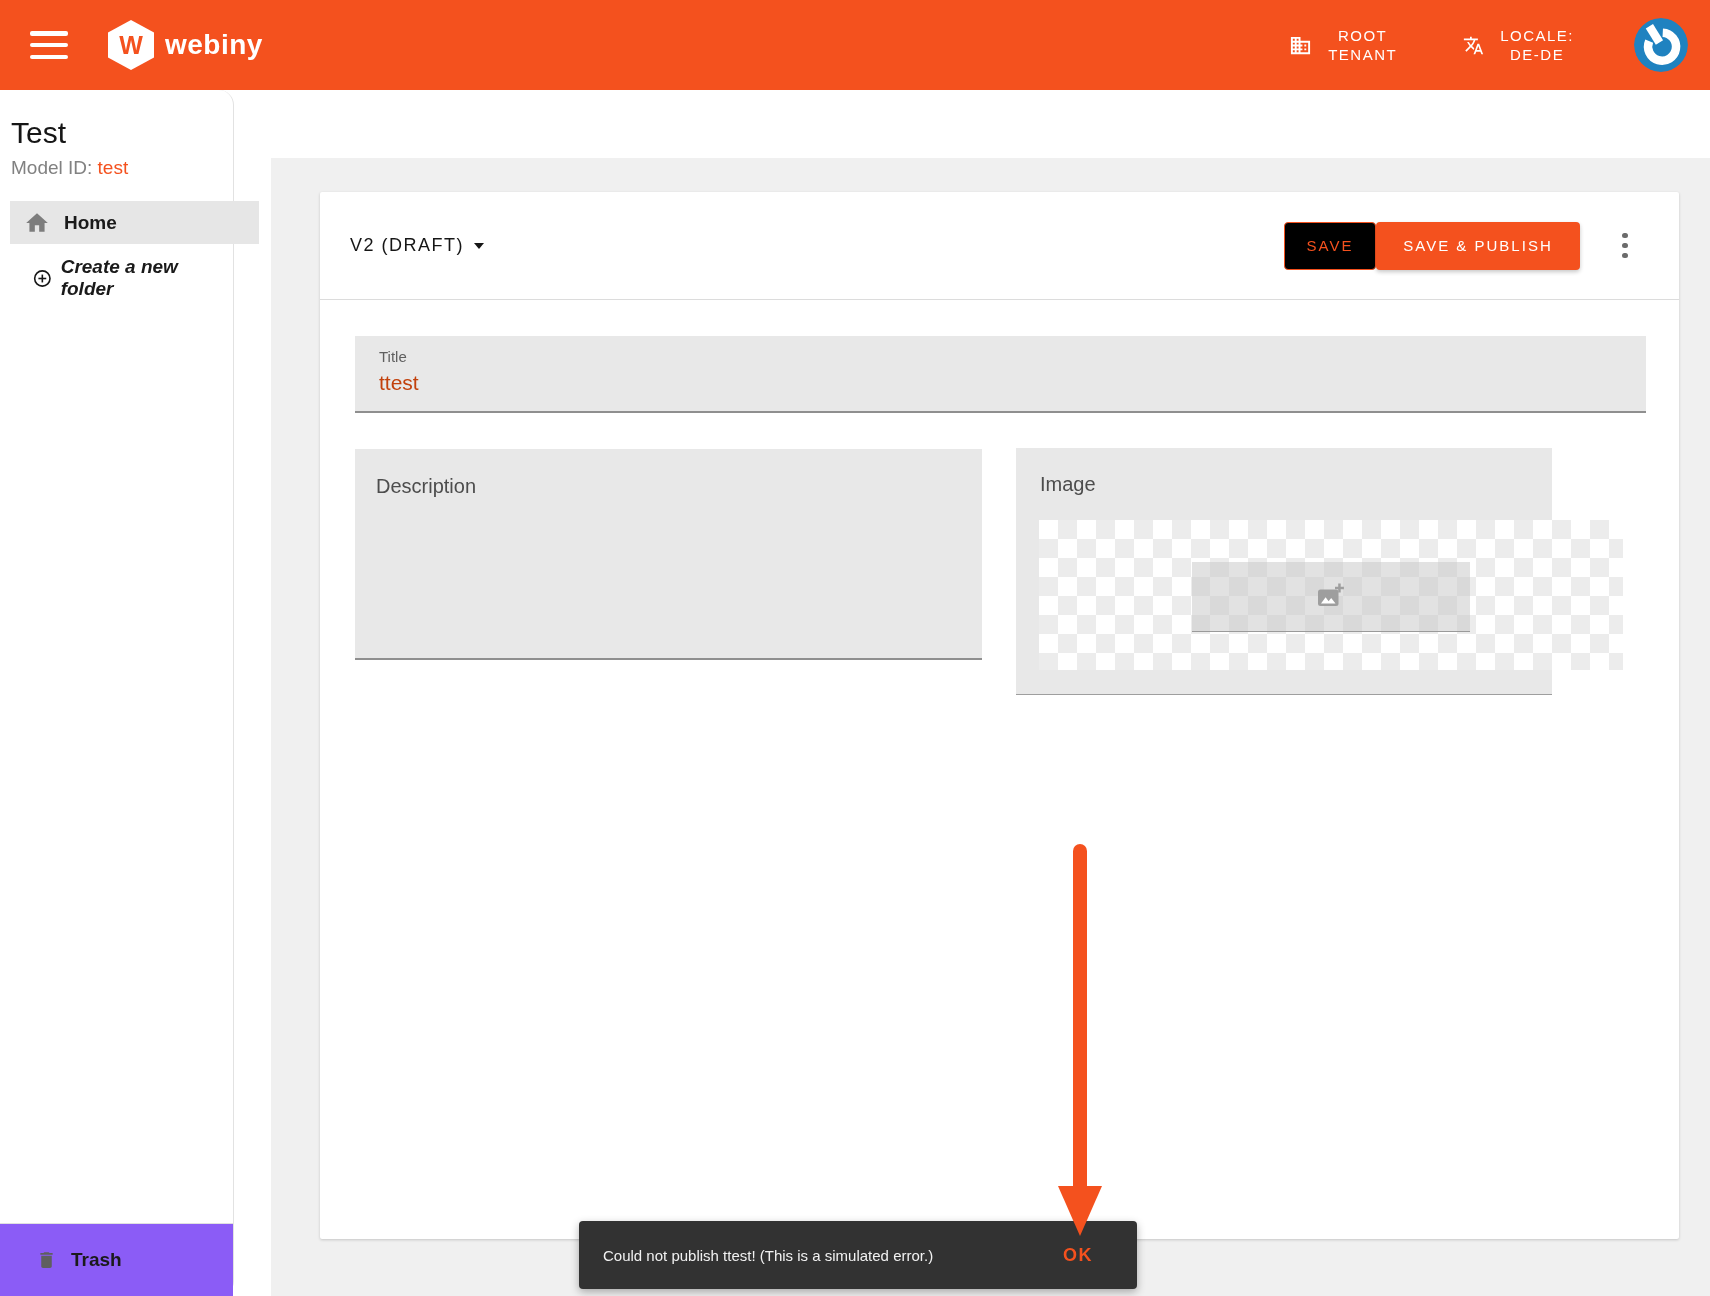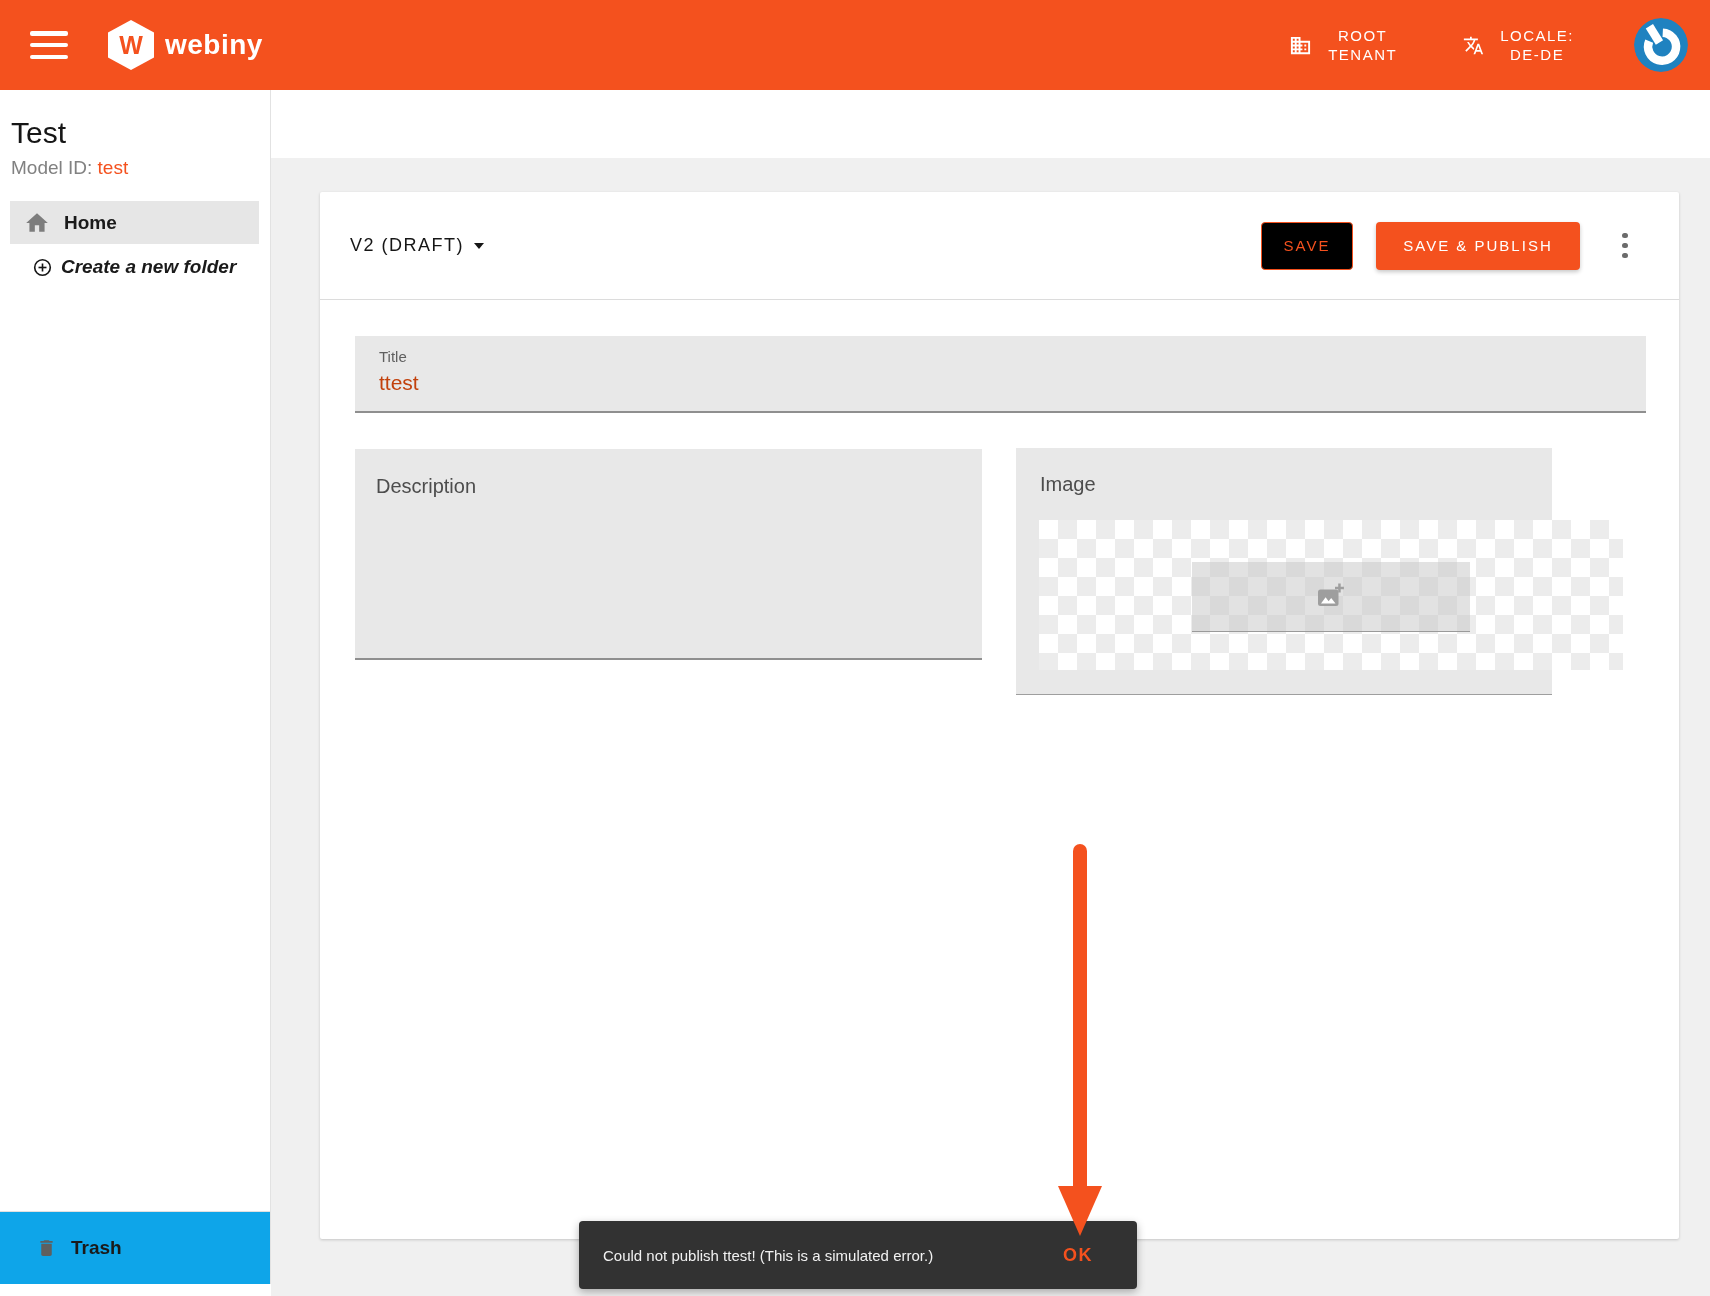--- a/index.html
+++ b/index.html
@@ -21,32 +21,32 @@
   .brand-text{color:#fff;font-size:28px;font-weight:bold;letter-spacing:.5px;}
   .appbar-right{margin-left:auto;display:flex;align-items:center;}
   .appbar-item{display:flex;align-items:center;gap:16px;color:#fff;cursor:pointer;}
   .appbar-item .lbl{font-size:15px;letter-spacing:1.5px;line-height:19px;text-align:center;
     text-transform:uppercase;}
   .item-tenant{margin-right:66px;}
   .item-locale{margin-right:60px;}
   .avatar{width:54px;height:54px;border-radius:50%;margin-right:22px;cursor:pointer;flex:none;}
 
   
-  .sidebar{position:absolute;left:0;top:90px;width:271px;bottom:12px;background:#fff;
-    border-right:1px solid #e2e2e2;z-index:5;}
+  .sidebar{position:absolute;left:0;top:90px;width:234px;bottom:0;background:#fff;
+    border-right:1px solid #e2e2e2;z-index:5;border-radius:15px;}
   .sb-title{margin:26px 0 0 11px;font-size:30px;color:#161616;}
   .sb-model{margin:7px 0 0 11px;font-size:19px;color:#818181;}
   .sb-model .mid-val{color:var(--primary);}
   .nav-home{position:absolute;left:10px;top:111px;width:249px;height:43px;background:#e6e6e6;
     display:flex;align-items:center;padding-left:14px;gap:14px;cursor:pointer;}
   .nav-home .lbl{font-size:19px;font-weight:700;color:#1a1a1a;}
   .nav-create{position:absolute;left:33px;top:166px;display:flex;align-items:center;gap:9px;cursor:pointer;}
   .nav-create .lbl{font-size:19px;font-weight:700;color:#1a1a1a;font-style:italic;}
   .sb-bottom{position:absolute;left:0;right:0;bottom:0;height:73px;border-top:1px solid #e0e0e0;
-    display:flex;align-items:center;padding-left:36px;gap:14px;cursor:pointer;background:#0ea5e9;}
+    display:flex;align-items:center;padding-left:36px;gap:14px;cursor:pointer;background:#8b5cf6;}
   .sb-bottom .lbl{font-size:19px;font-weight:700;color:#1a1a1a;}
 
   
   .tabbar{position:absolute;left:271px;top:90px;right:0;height:68px;background:#fff;z-index:2;}
   .tabs{position:absolute;left:13px;top:0;height:68px;display:flex;}
   .tab{width:716px;height:68px;display:flex;align-items:center;justify-content:center;
     font-size:15px;letter-spacing:3px;cursor:pointer;position:relative;color:#1c1c1c;}
   .tab.inactive{color:#3c3c3c;}
   .tab-underline{position:absolute;left:0;bottom:0;width:100%;height:3px;background:var(--primary);}
 
@@ -57,21 +57,21 @@
   .card-header{height:108px;display:flex;align-items:center;padding:0 30px;
     border-bottom:1px solid #dcdcdc;}
   .version-btn{display:flex;align-items:center;gap:10px;font-size:18px;letter-spacing:1.5px;
     color:#161616;cursor:pointer;}
   .caret-down{width:0;height:0;border-left:5.5px solid transparent;border-right:5.5px solid transparent;
     border-top:6px solid #161616;}
   .btn{display:flex;align-items:center;justify-content:center;font-size:15px;letter-spacing:2px;
     border-radius:4px;cursor:pointer;height:48px;font-family:inherit;}
   .btn-save{margin-left:auto;width:92px;background:#000000;border:1px solid var(--primary);
     color:var(--primary);}
-  .btn-publish{margin-left:23px;width:204px;background:var(--primary);border:none;color:#fff;
+  .btn-publish{width:204px;background:var(--primary);border:none;color:#fff;
     box-shadow:0 2px 4px rgba(0,0,0,.22);}
   .kebab{margin-left:21px;width:48px;height:48px;display:flex;flex-direction:column;align-items:center;
     justify-content:center;gap:4.5px;cursor:pointer;background:none;border:none;}
   .kebab i{width:5.5px;height:5.5px;border-radius:50%;background:#6b6b6b;}
 
   
   .field{position:absolute;background:#e8e8e8;}
   .field-title{left:35px;top:144px;width:1291px;height:77px;border-bottom:2px solid #8f8f8f;cursor:text;}
   .field-title .small-label{position:absolute;left:24px;top:12px;font-size:15px;color:#5f5f5f;}
   .field-title .value{position:absolute;left:24px;top:35px;font-size:21px;color:#c2410c;}

